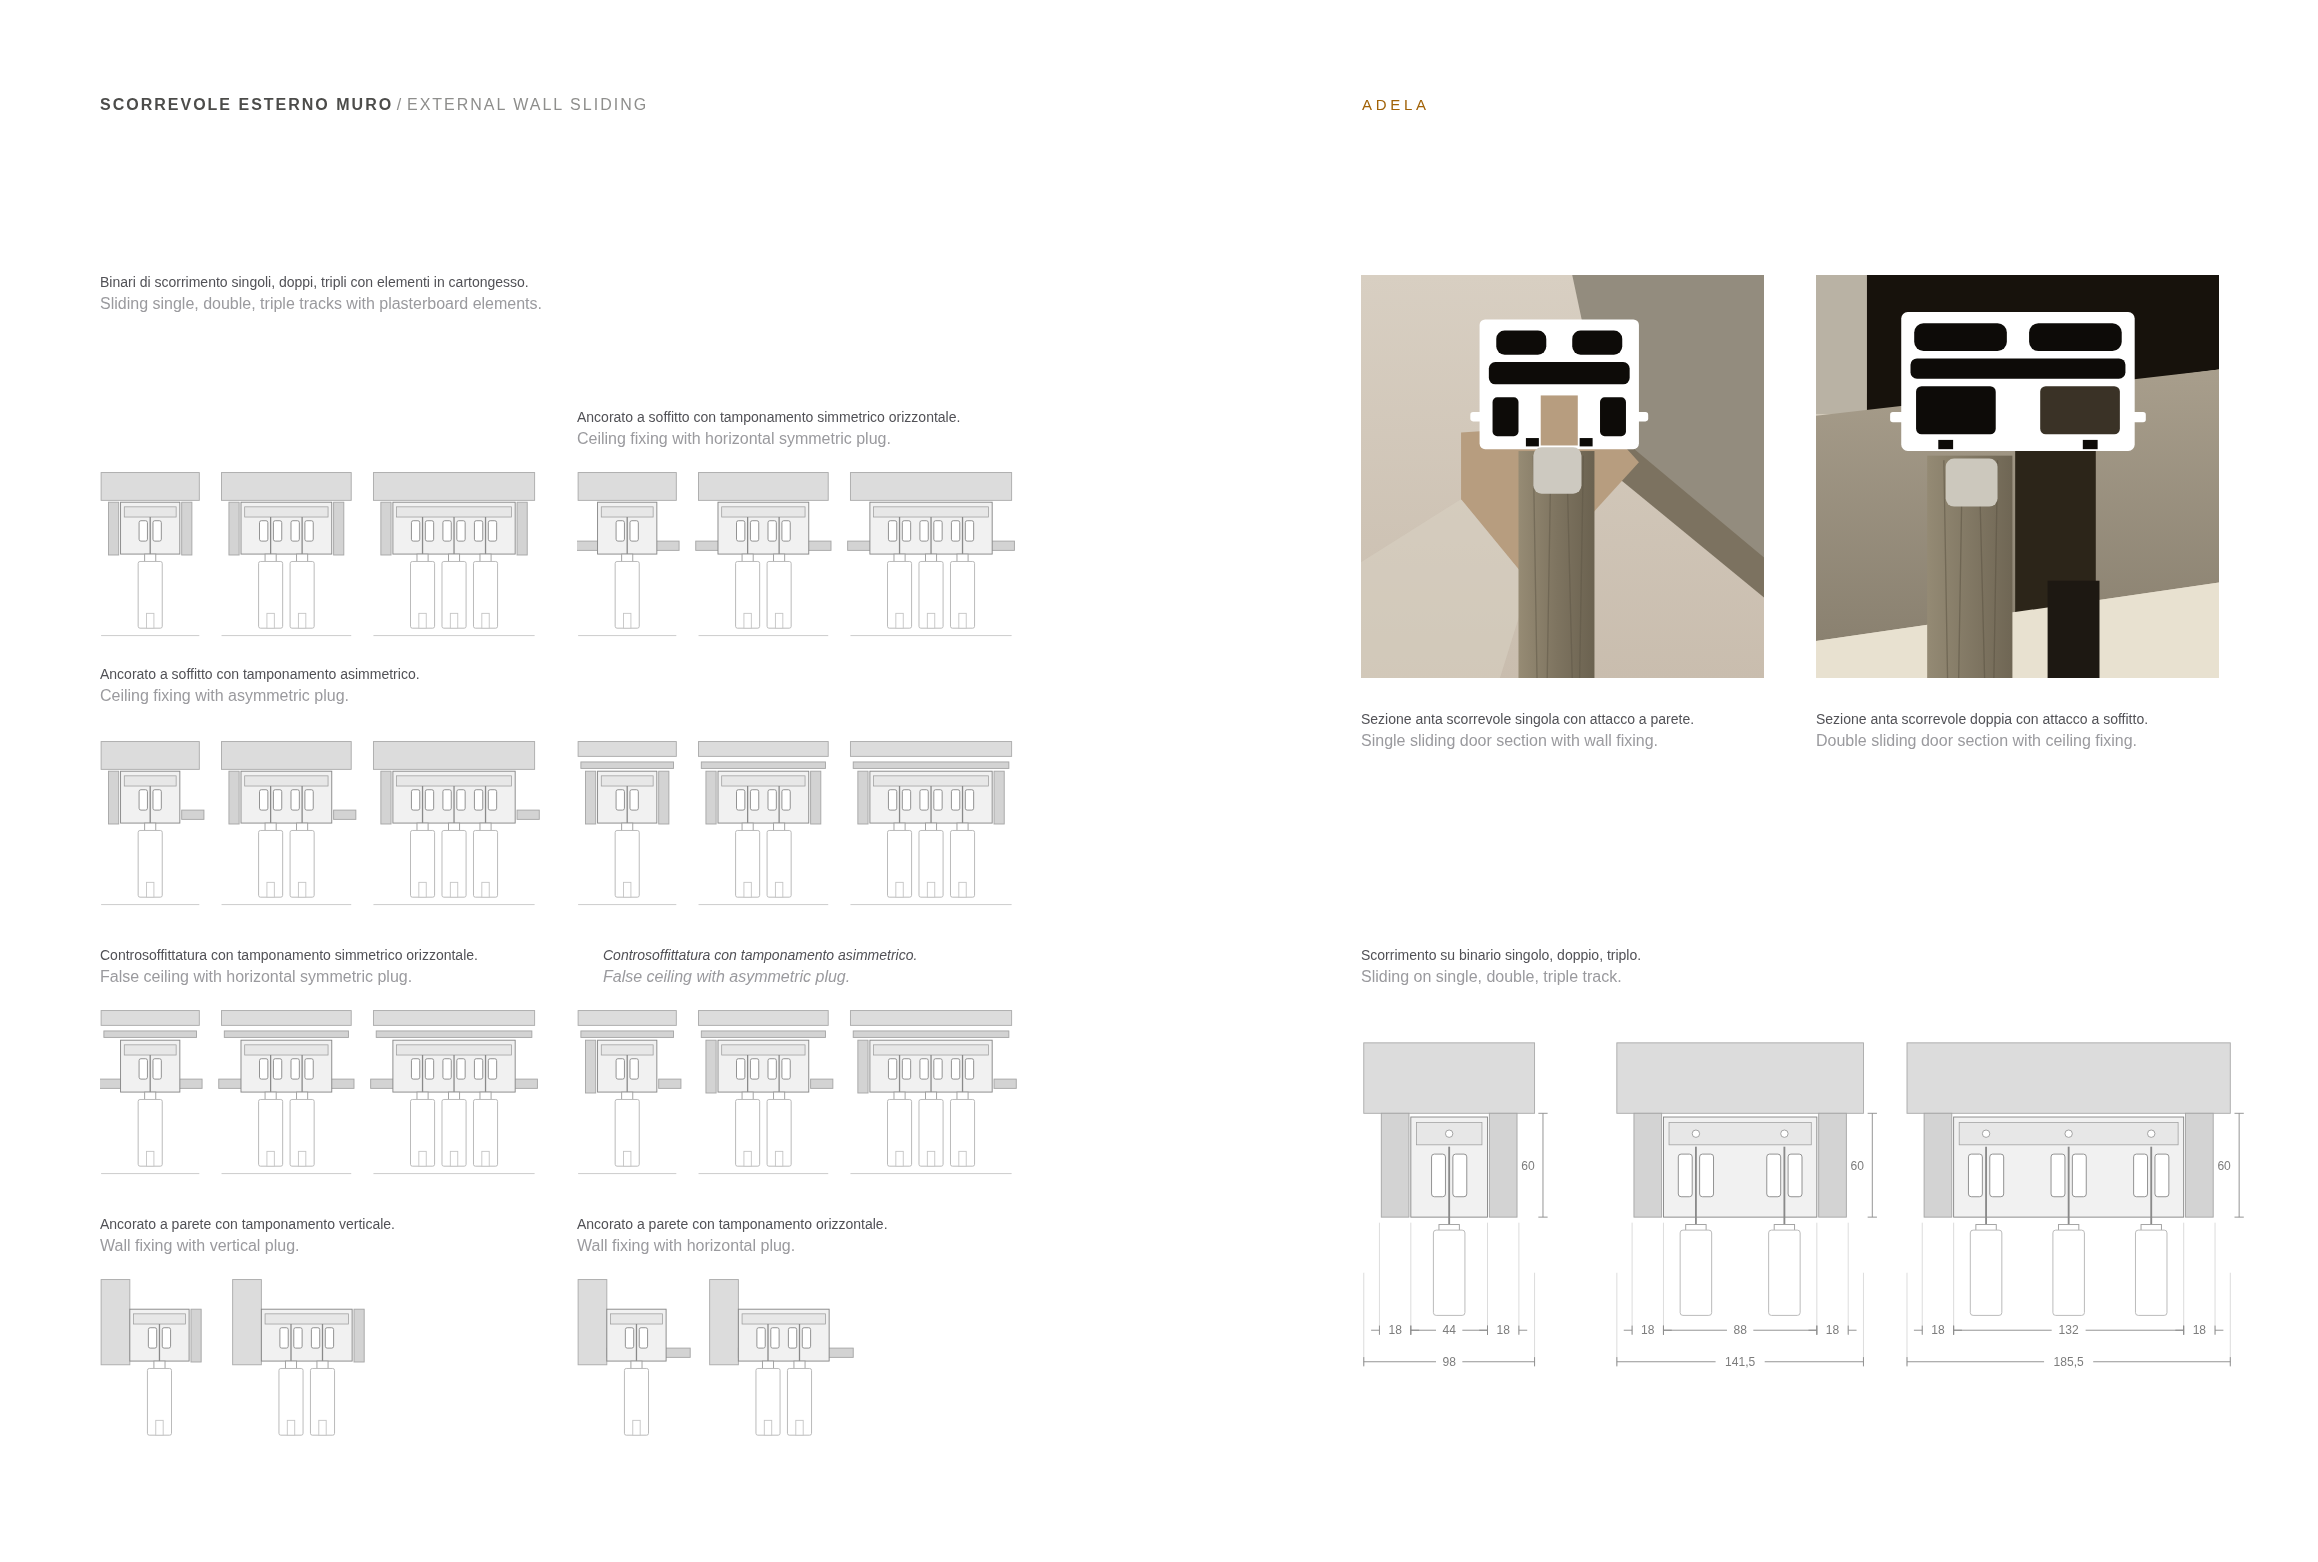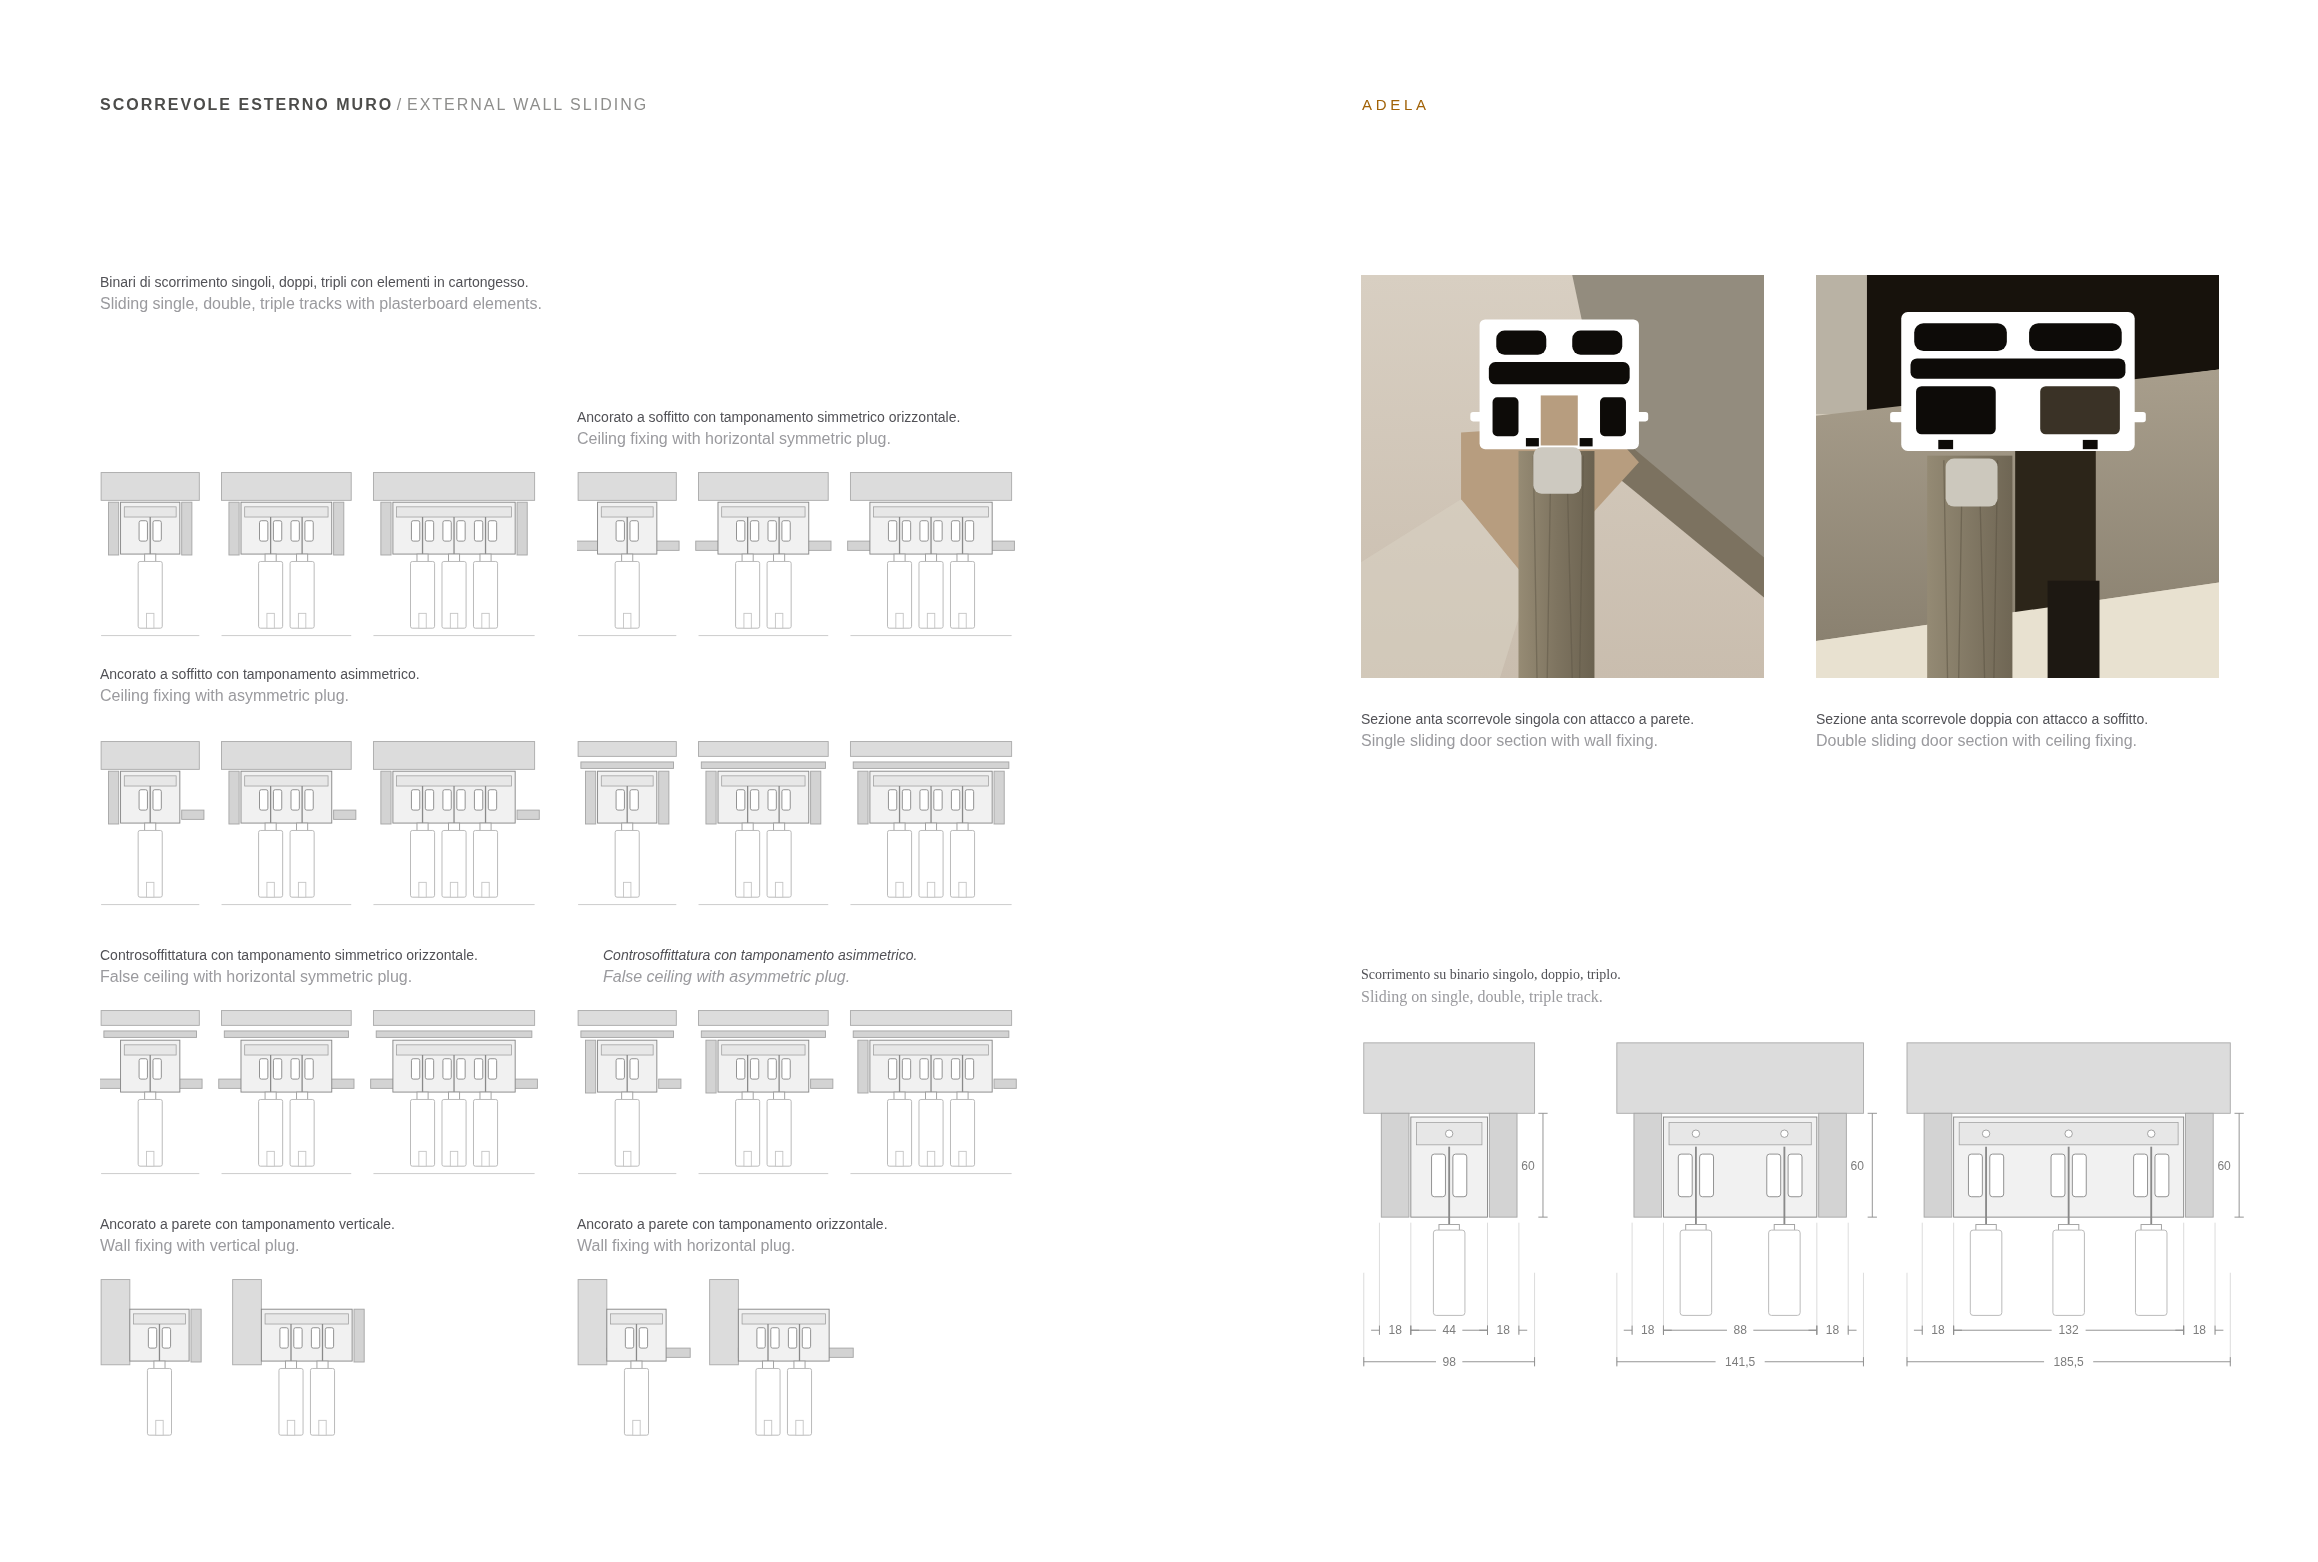--- a/index.html
+++ b/index.html
@@ -553,21 +553,21 @@
 
   <div class="abs cap" style="left:1361px;top:708px;">
     <div class="cap-it">Sezione anta scorrevole singola con attacco a parete.</div>
     <div class="cap-en">Single sliding door section with wall fixing.</div>
   </div>
   <div class="abs cap" style="left:1816px;top:708px;">
     <div class="cap-it">Sezione anta scorrevole doppia con attacco a soffitto.</div>
     <div class="cap-en">Double sliding door section with ceiling fixing.</div>
   </div>
 
-  <div class="abs cap" style="left:1361px;top:964px;font-family:Liberation Serif, serif;">
+  <div class="abs cap" style="left:1361px;top:944px;">
     <div class="cap-it">Scorrimento su binario singolo, doppio, triplo.</div>
     <div class="cap-en">Sliding on single, double, triple track.</div>
   </div>
 
   <div class="abs" id="dim-drawings" style="left:1356px;top:1041px;width:937px;height:343px;">
       <svg width="937" height="343" viewBox="0 0 1010 370">
         <g>
           <rect x="8" y="2" width="184.23999999999998" height="76" fill="#dcdcdc" stroke="#ababab"></rect>
           <rect x="26.919999999999995" y="78" width="29.839999999999996" height="112" fill="#d3d3d3" stroke="#a6a6a6"></rect>
           <rect x="143.48" y="78" width="29.839999999999996" height="112" fill="#d3d3d3" stroke="#a6a6a6"></rect>

